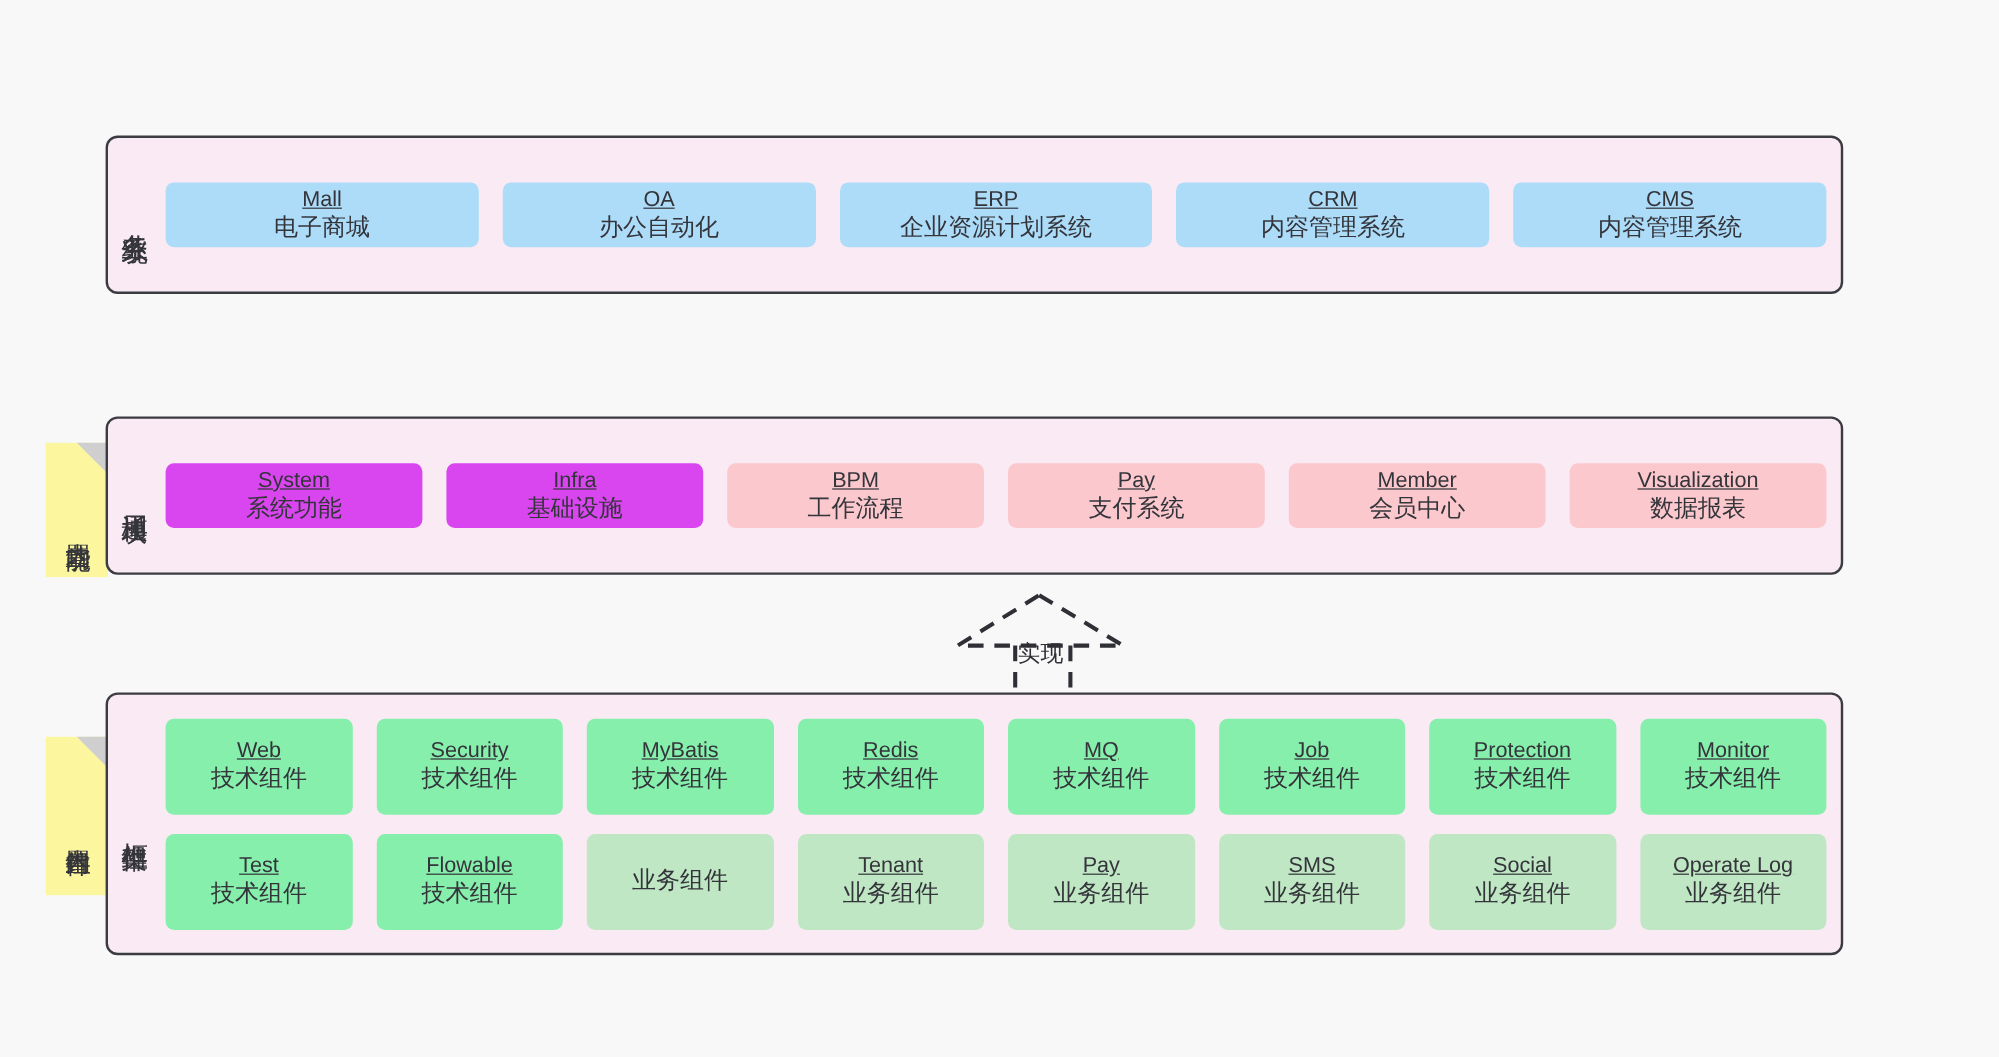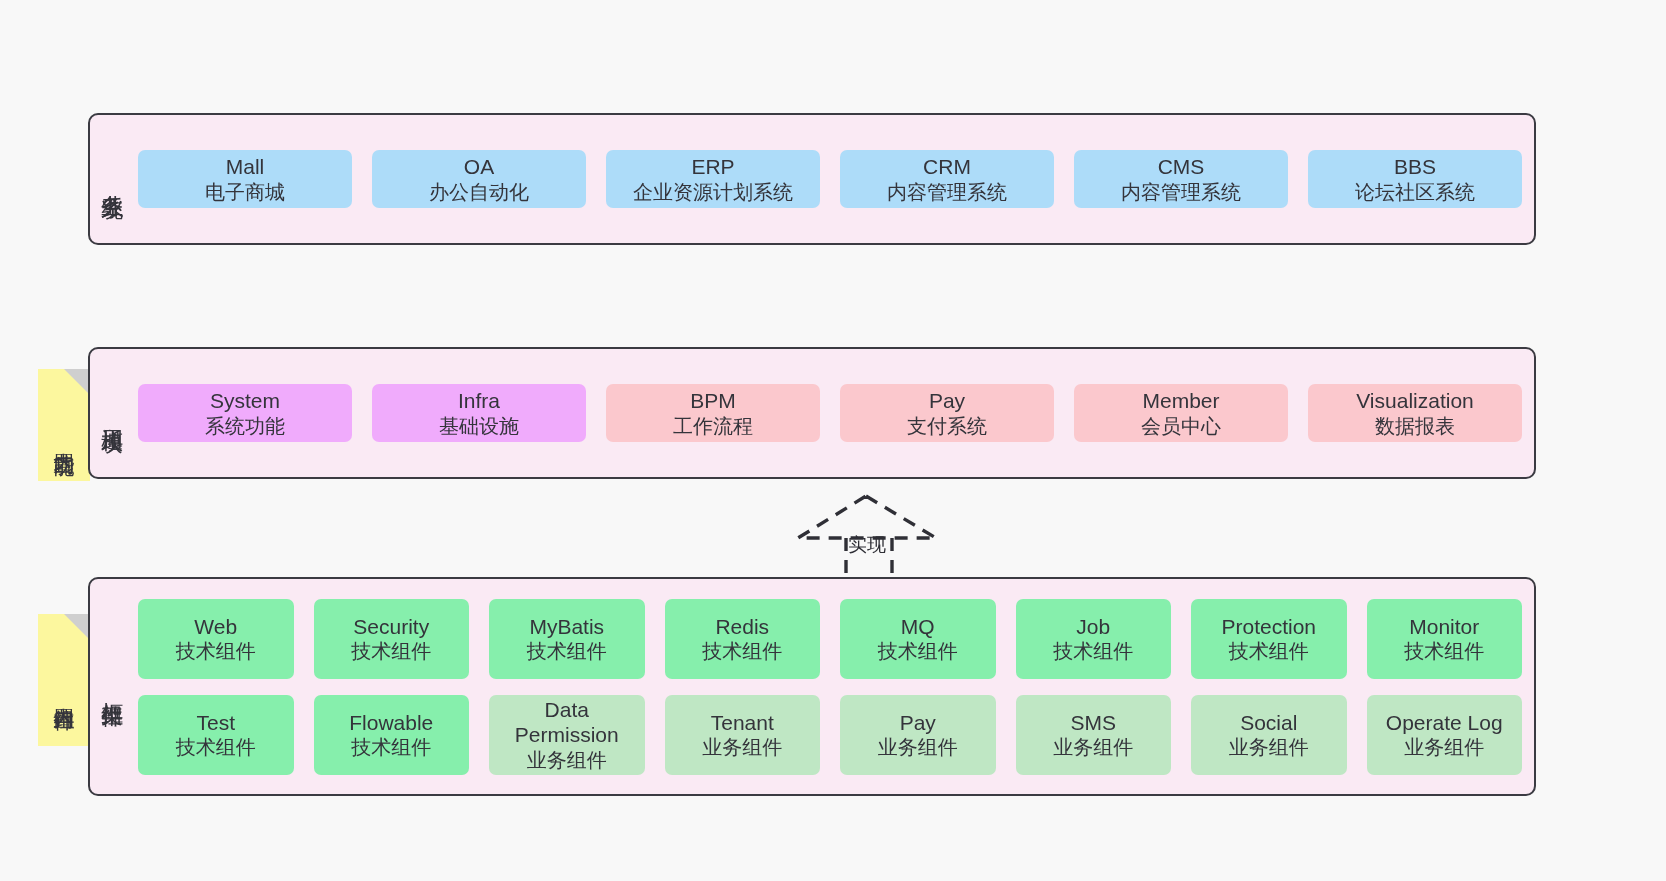--- a/index.html
+++ b/index.html
@@ -63,31 +63,32 @@
     display: flex;
     flex-direction: column;
     align-items: center;
     justify-content: center;
     text-align: center;
     line-height: 1.22;
     box-sizing: border-box;
     padding: 4px 6px;
   }
   .cell .en {
-    font-size: 21px;
-    color: #34343b;
+    font-size: 18px;
+    color: #34343b;
+    text-decoration: underline;
   }
   .cell .cn {
     font-size: 20px;
     color: #34343b;
   }
 
   
   .c-blue       { background: #addcf9; }
-  .c-red        { background: #f0abfc; }
+  .c-red        { background: #d946ef; }
   .c-pink       { background: #fbc8cd; }
   .c-green      { background: #86efac; align-items: center; }
   .c-lightgreen { background: #bfe7c4; }
 
   
   .note {
     position: absolute;
     background: #fcf79e;
     width: 52px;
     display: flex;
@@ -144,24 +145,20 @@
           <span class="en">ERP</span>
           <span class="cn">企业资源计划系统</span>
         </div>
         <div class="cell c-blue">
           <span class="en">CRM</span>
           <span class="cn">内容管理系统</span>
         </div>
         <div class="cell c-blue">
           <span class="en">CMS</span>
           <span class="cn">内容管理系统</span>
-        </div>
-        <div class="cell c-blue">
-          <span class="en">BBS</span>
-          <span class="cn">论坛社区系统</span>
         </div>
       </div>
     </div>
   </div>
 
 
   <div class="note" id="note-common" style="left:38px; top:369px; height:112px;">
     <span class="note-fold"></span>
     <span>内置功能</span>
   </div>
@@ -253,21 +250,20 @@
       <div class="row" style="height:80px;">
         <div class="cell c-green">
           <span class="en">Test</span>
           <span class="cn">技术组件</span>
         </div>
         <div class="cell c-green">
           <span class="en">Flowable</span>
           <span class="cn">技术组件</span>
         </div>
         <div class="cell c-lightgreen">
-          <span class="en">Data Permission</span>
           <span class="cn">业务组件</span>
         </div>
         <div class="cell c-lightgreen">
           <span class="en">Tenant</span>
           <span class="cn">业务组件</span>
         </div>
         <div class="cell c-lightgreen">
           <span class="en">Pay</span>
           <span class="cn">业务组件</span>
         </div>

